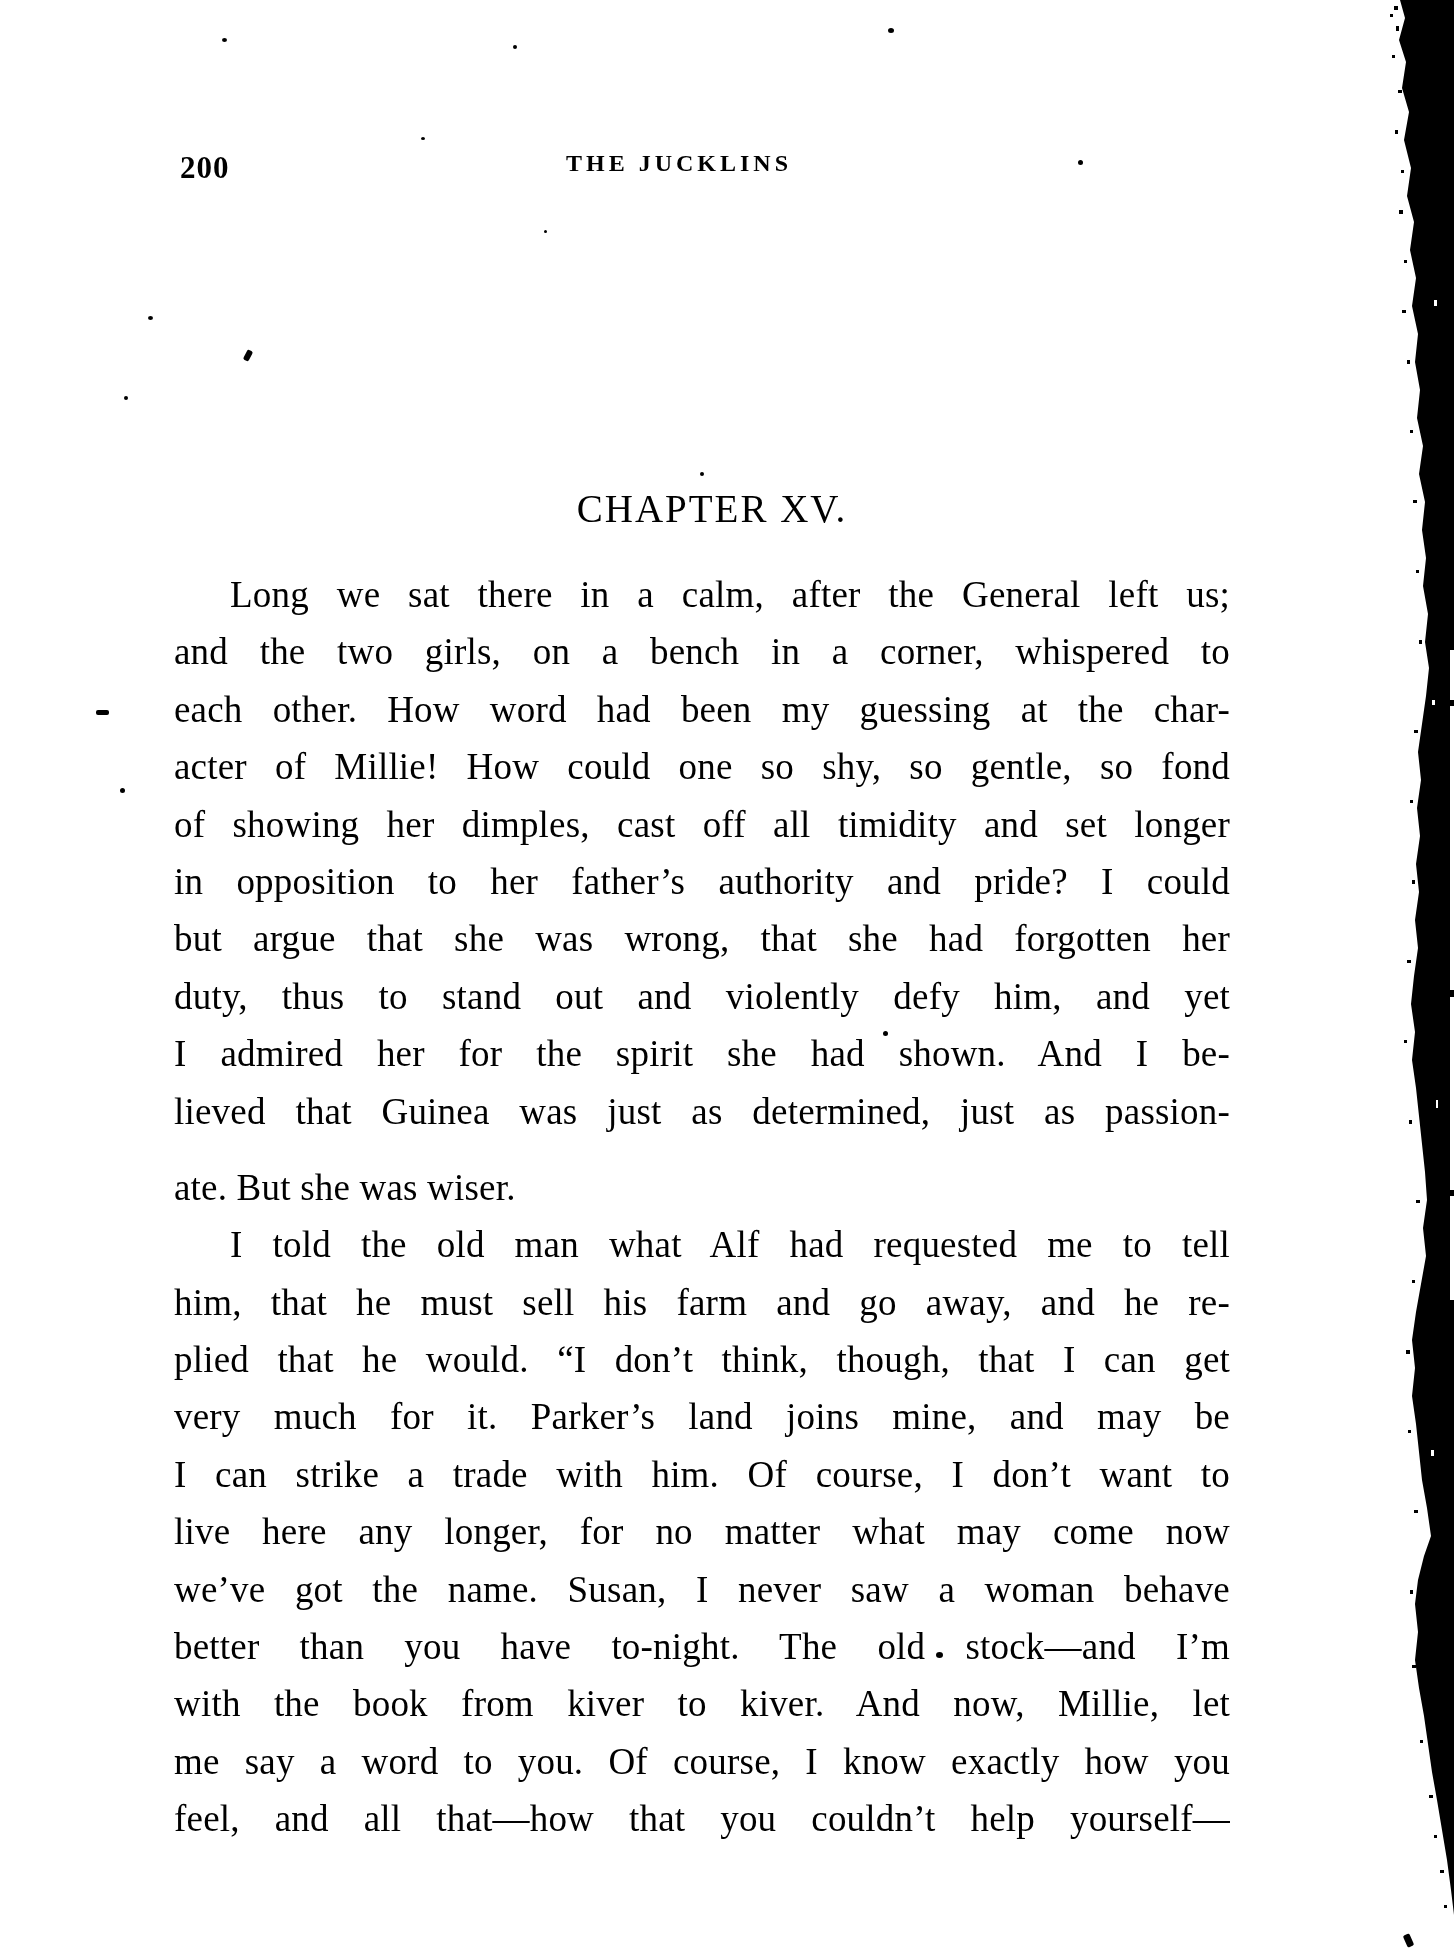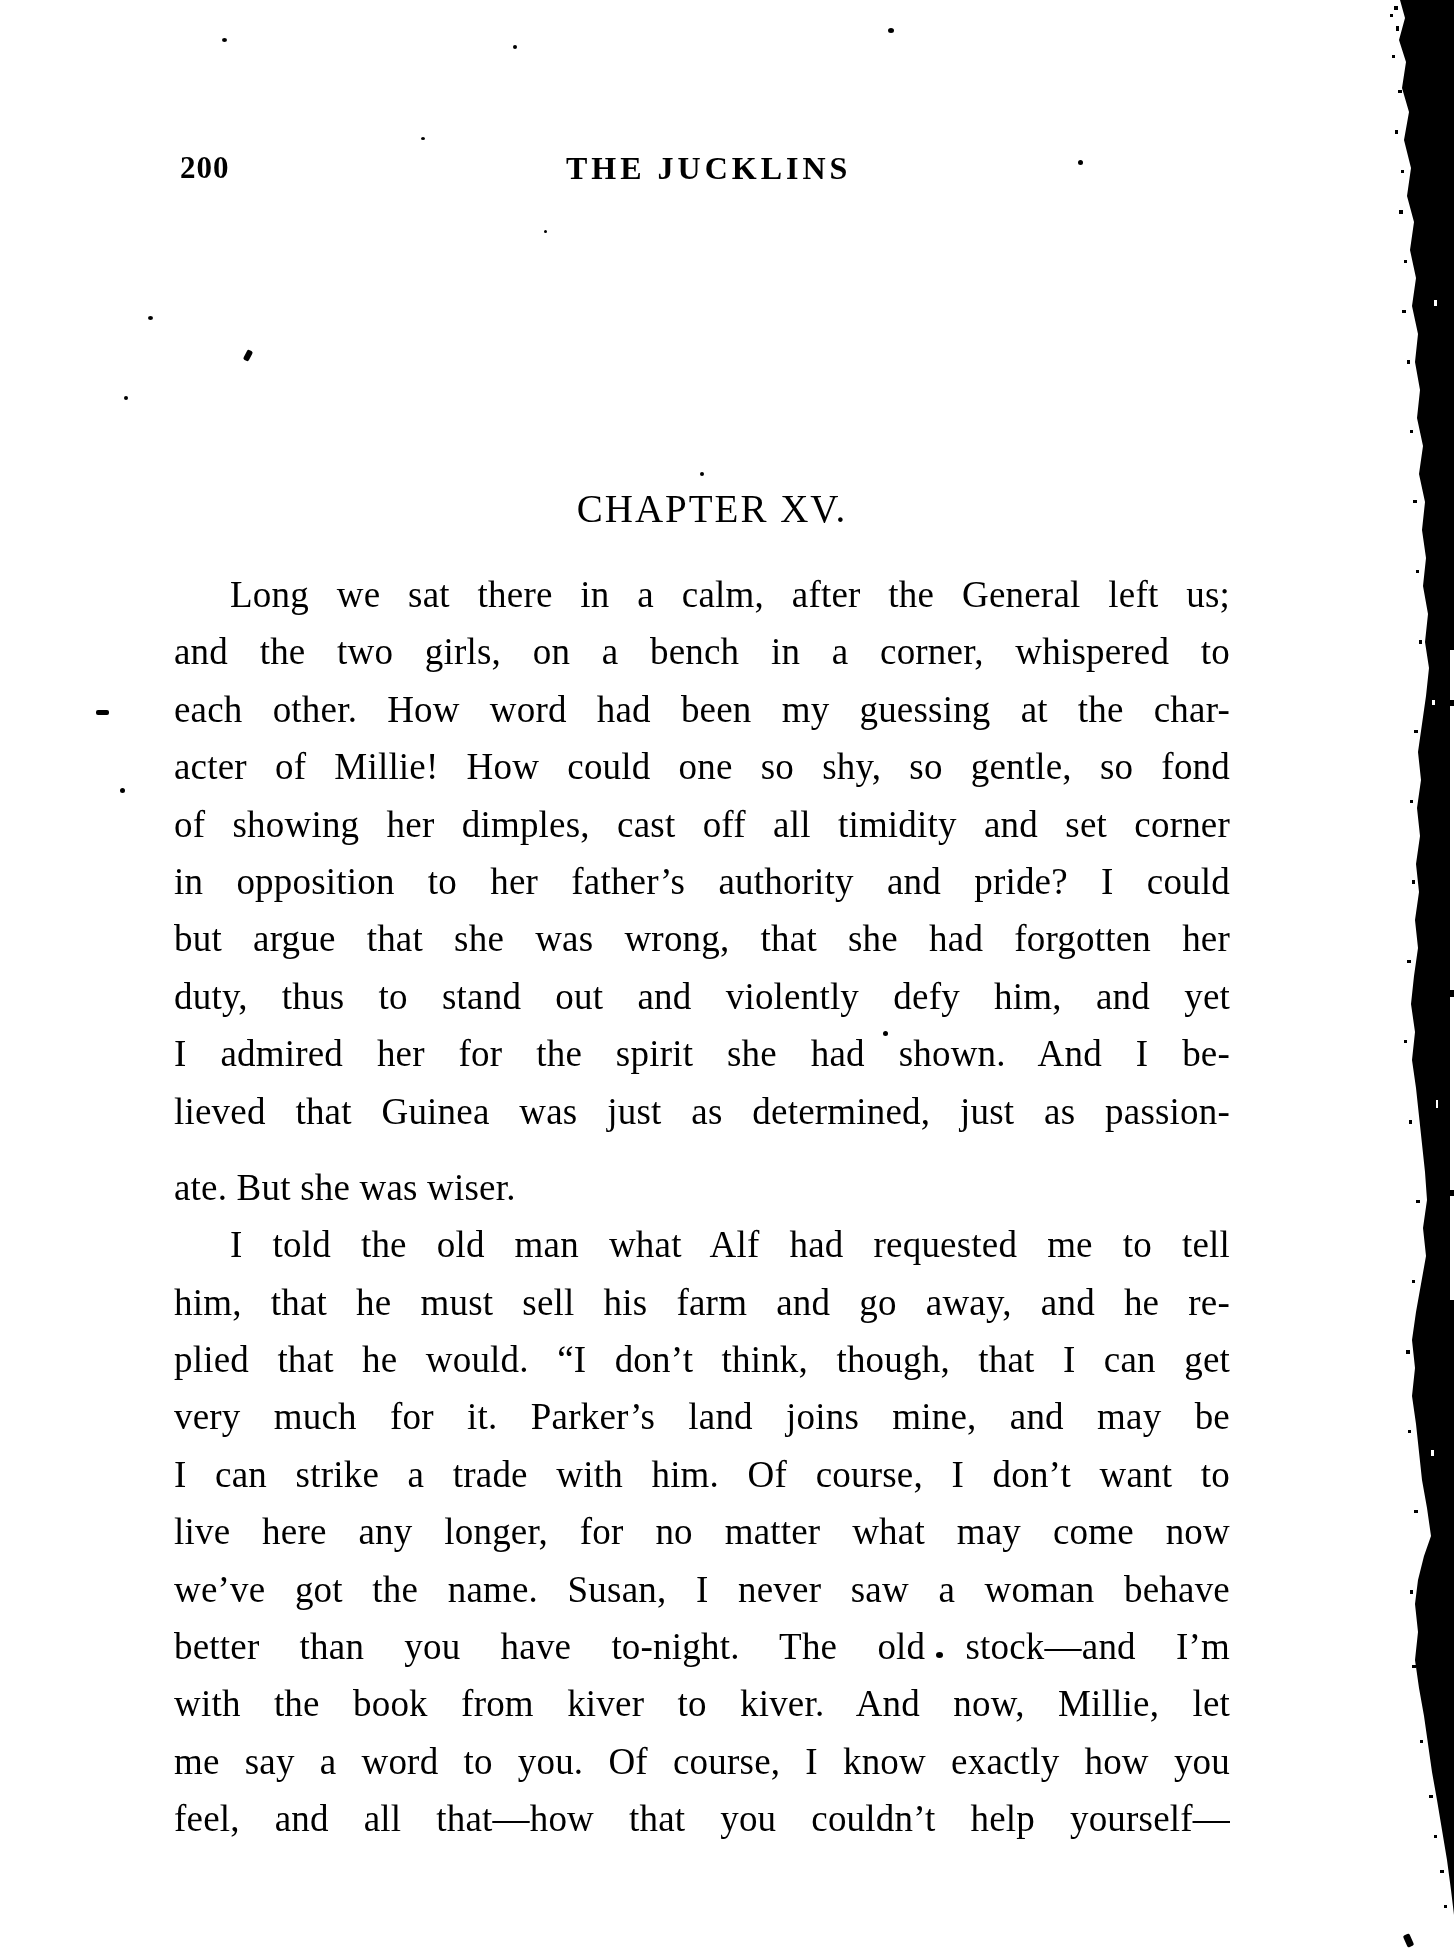--- a/index.html
+++ b/index.html
@@ -28,21 +28,21 @@
     left: 180px;
     top: 0;
     font-size: 31px;
     font-weight: bold;
     letter-spacing: 1px;
   }
   .running-title {
     position: absolute;
     left: 566px;
     top: 0;
-    font-size: 32px;
+    font-size: 24px;
     font-weight: bold;
     letter-spacing: 4px;
   }
   .chapter {
     position: absolute;
     top: 486px;
     left: 184px;
     width: 1056px;
     margin: 0;
     padding-right: 66px;
@@ -94,21 +94,21 @@
     <span class="running-title">THE JUCKLINS</span>
   </div>
 
   <h1 class="chapter">CHAPTER XV.</h1>
 
   <div class="body-text">
     <div class="line ind">Long we sat there in a calm, after the General left us;</div>
     <div class="line">and the two girls, on a bench in a corner, whispered to</div>
     <div class="line">each other.  How word had been my guessing at the char-</div>
     <div class="line">acter of Millie!  How could one so shy, so gentle, so fond</div>
-    <div class="line">of showing her dimples, cast off all timidity and set corner</div>
+    <div class="line">of showing her dimples, cast off all timidity and set longer</div>
     <div class="line">in opposition to her father’s authority and pride?  I could</div>
     <div class="line">but argue that she was wrong, that she had forgotten her</div>
     <div class="line">duty, thus to stand out and violently defy him, and yet</div>
     <div class="line">I admired her for the spirit she had shown.  And I be-</div>
     <div class="line">lieved that Guinea was just as determined, just as passion-</div>
     <div class="line end">ate.  But she was wiser.</div>
     <div class="line ind">I told the old man what Alf had requested me to tell</div>
     <div class="line">him, that he must sell his farm and go away, and he re-</div>
     <div class="line">plied that he would.  “I don’t think, though, that I can get</div>
     <div class="line">very much for it.  Parker’s land joins mine, and may be</div>

